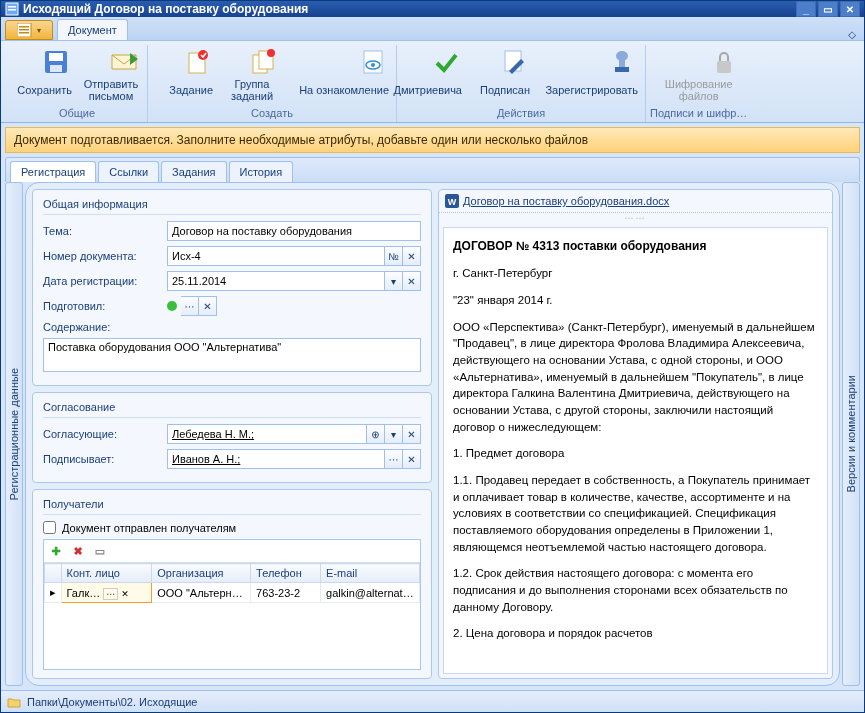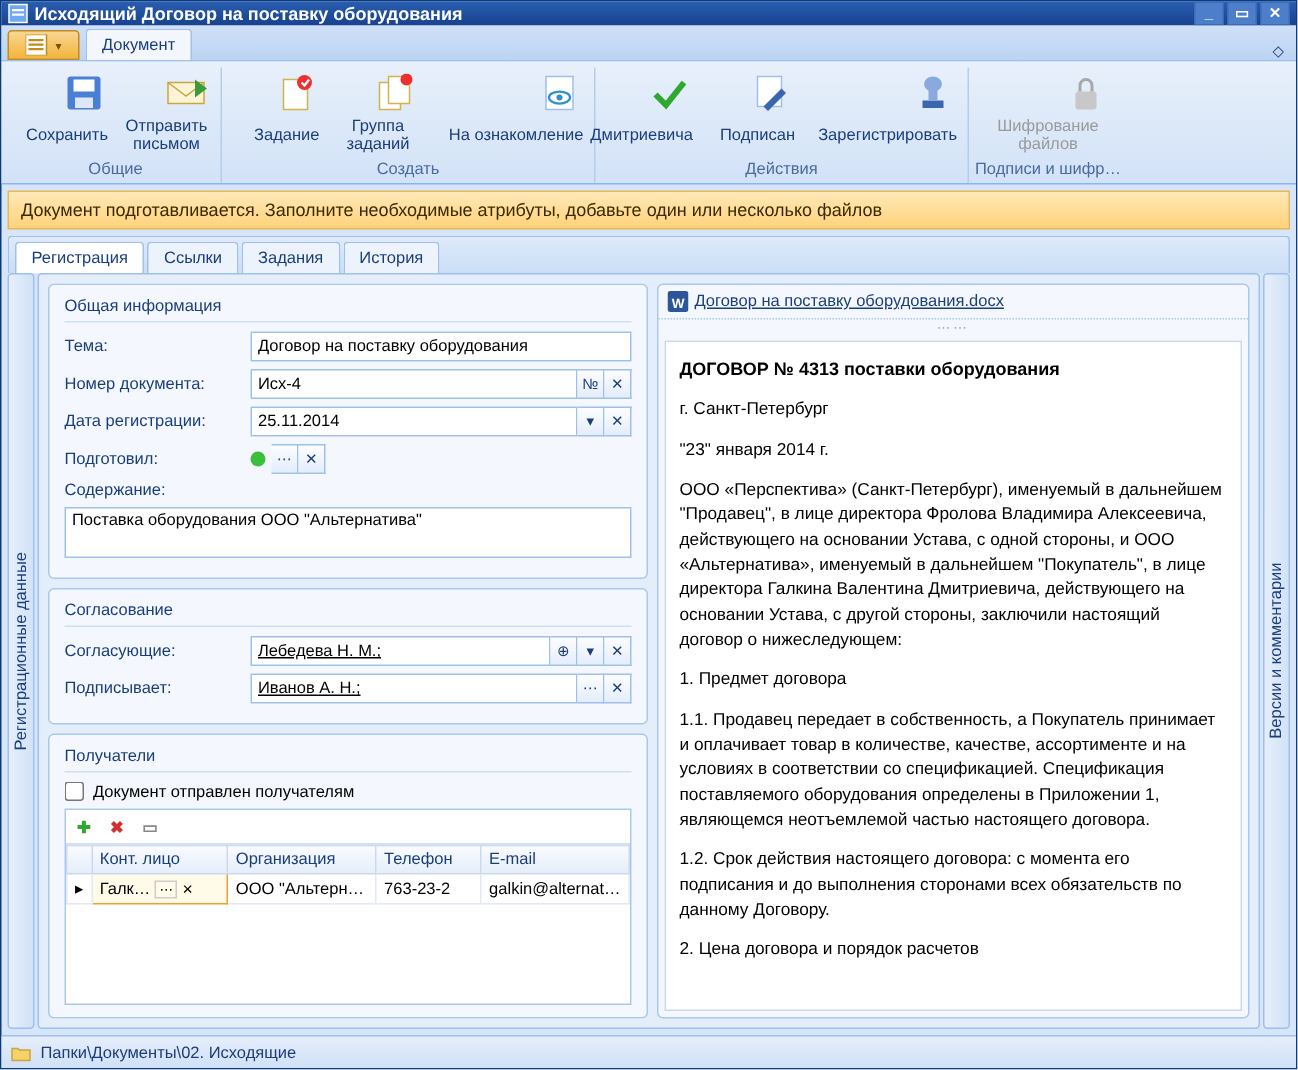--- a/index.html
+++ b/index.html
@@ -20,21 +20,21 @@
   .ribbon-btn.wide { width: 88px; }
   .ribbon-btn.xwide { width: 104px; }
   .ribbon-btn .ico { width: 32px; height: 28px; display: flex; align-items: center; justify-content: center; }
   .ribbon-btn .lbl { font-size: 11px; color: #1a3e7a; line-height: 12px; margin-top: 2px; min-height: 24px; display: flex; align-items: center; text-align: center; }
   .ribbon-btn.disabled .lbl { color: #9a9a9a; }
   .ribbon-group-title { font-size: 11px; color: #4b6aa0; padding: 2px 0 3px 0; width: 100%; text-align: center; border-top: 0; }
   .infobar { background: linear-gradient(#ffe9b8,#ffd27a); border: 1px solid #e7b955; margin: 4px; padding: 5px 8px; font-size: 12px; color: #3b2a00; }
   .content { flex: 1; display: flex; padding: 0 4px 4px 4px; gap: 2px; overflow: hidden; }
   .sidetab { width: 18px; background: linear-gradient(90deg,#e6eefb,#d2e2f7); border: 1px solid #9fc0eb; border-radius: 3px; display: flex; align-items: center; justify-content: center; color: #1a3e7a; cursor: pointer; }
   .sidetab span { writing-mode: vertical-rl; transform: rotate(180deg); font-size: 11px; }
-  .main { flex: 1; display: flex; flex-direction: column; background: #e4edfa; border: 1px solid #9fc0eb; border-radius: 3px; overflow: hidden; }
+  .main { flex: 1; display: flex; flex-direction: column; background: #e4edfa; border: 1px solid #9fc0eb; border-radius: 14px; overflow: hidden; }
   .tabs2 { display: flex; background: linear-gradient(#dfeafb,#cadef6); border-bottom: 1px solid #9fc0eb; padding: 3px 4px 0 4px; gap: 0; }
   .tab2 { padding: 4px 10px; background: #ecf3fd; border: 1px solid #9fc0eb; border-bottom: none; border-radius: 3px 3px 0 0; margin-right: 2px; color: #1a3e7a; cursor: pointer; }
   .tab2.active { background: #fff; }
   .body2 { flex: 1; display: flex; padding: 6px; gap: 6px; overflow: hidden; }
   .leftcol { width: 400px; display: flex; flex-direction: column; gap: 6px; overflow: auto; }
   .panel { background: #f4f8fe; border: 1px solid #aac8ec; border-radius: 4px; padding: 8px 10px; }
   .panel-title { color: #1a3e7a; font-size: 11px; margin-bottom: 6px; border-bottom: 1px solid #d0dff3; padding-bottom: 4px; }
   .formrow { display: flex; align-items: center; margin-bottom: 5px; gap: 6px; }
   .formrow label { width: 118px; color: #1a3e7a; }
   .inputwrap { flex: 1; display: flex; align-items: center; }

